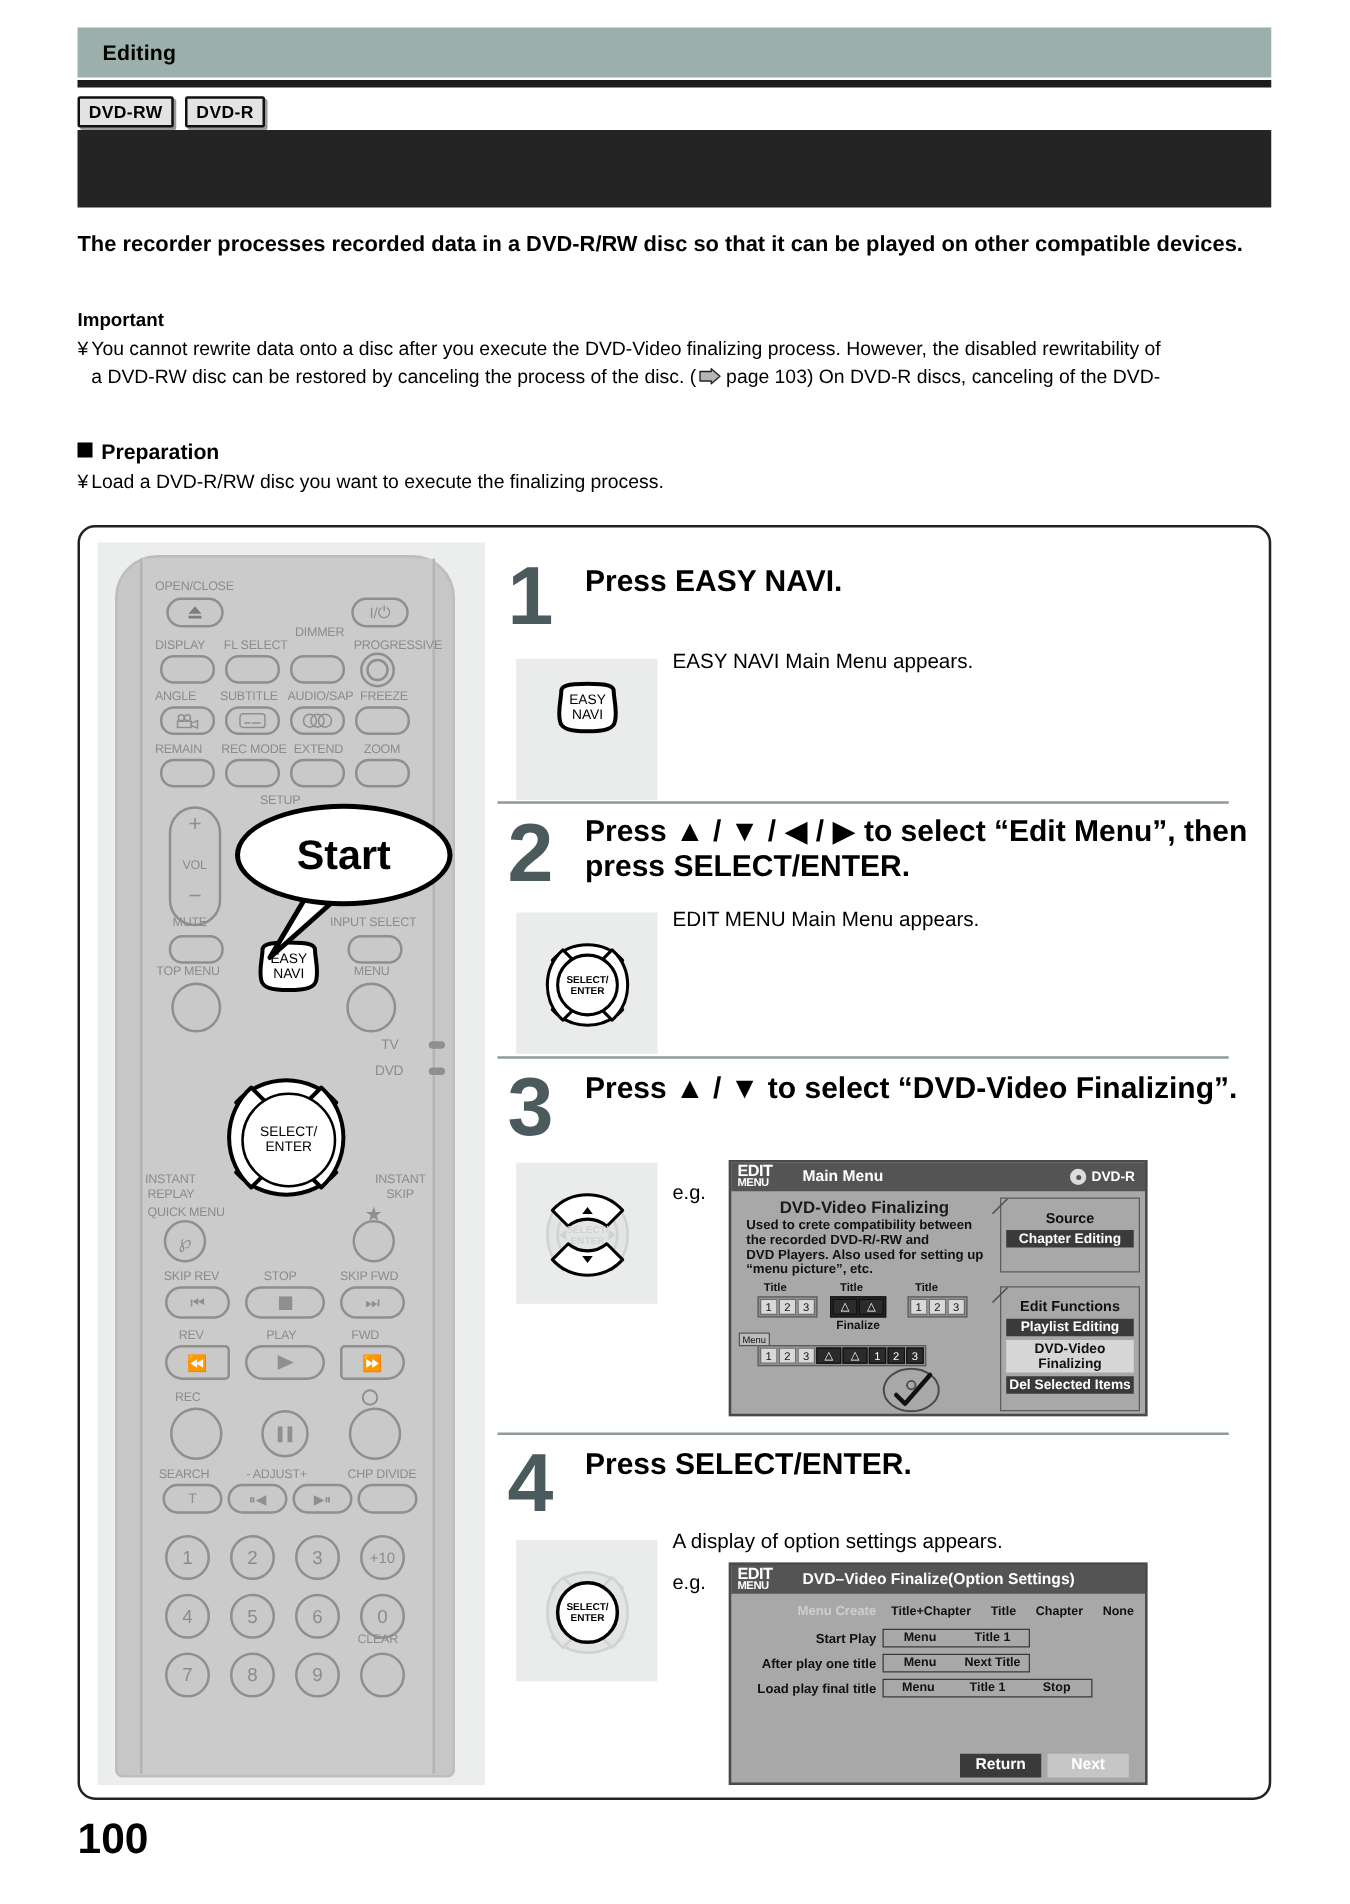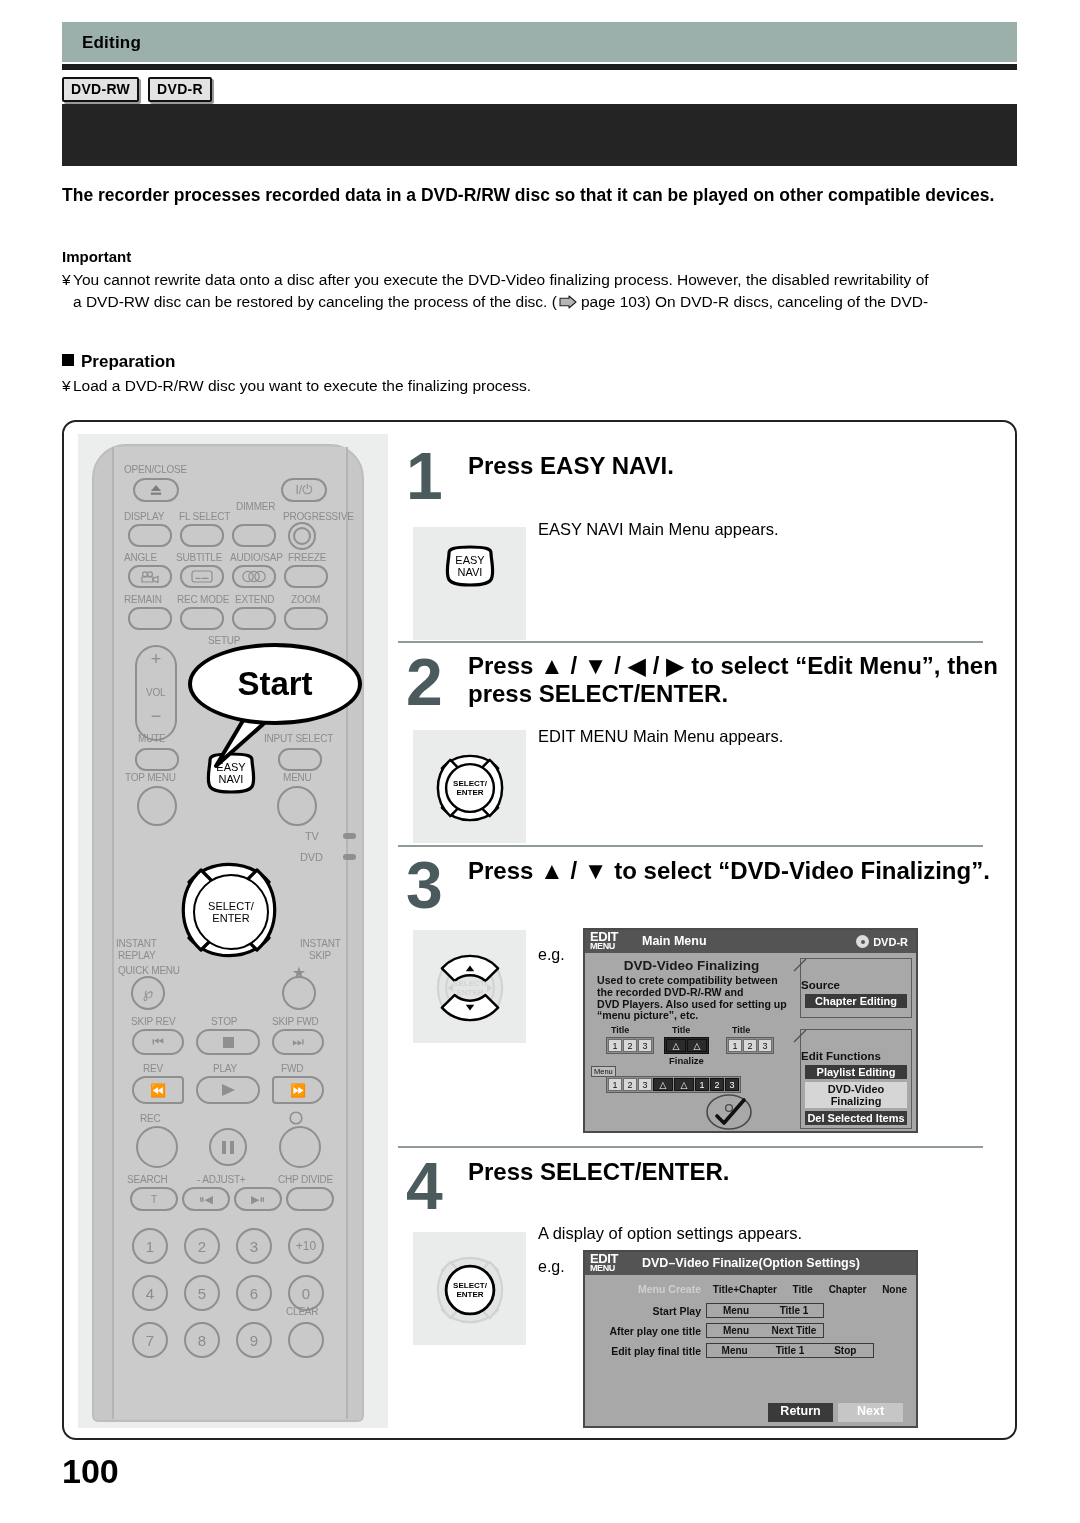--- a/index.html
+++ b/index.html
@@ -101,21 +101,21 @@
         font-size:9px;display:flex;align-items:center;justify-content:center;box-sizing:border-box;}
   .chip.dark{background:#2b2b2b;color:#fff;border-color:#111;}
   .chip.w{width:20px;}
   .finalize-lbl{position:absolute;font-size:9.5px;font-weight:bold;color:#111;}
   .menu-tag{position:absolute;font-size:7.5px;background:#bcbcbc;border:1px solid #555;
             padding:0 2px;color:#111;}
   .strip{position:absolute;background:#8d8d8d;border:1px solid #5c5c5c;display:flex;
          align-items:center;padding:1px;box-sizing:border-box;gap:1px;}
 
   .sidebox{position:absolute;border:1px solid #5c5c5c;background:#a8a8a8;box-sizing:border-box;}
-  .sidebox .cap{text-align:left;font-size:11.5px;font-weight:bold;color:#111;margin-top:20px;}
+  .sidebox .cap{text-align:center;font-size:11.5px;font-weight:bold;color:#111;margin-top:10px;}
   .optbtn{font-size:11px;font-weight:bold;text-align:center;margin:3px 4px 0;padding:1px 0;}
   .optbtn.dark{background:#3a3a3a;color:#fff;}
   .optbtn.light{background:#d6d6d6;color:#111;}
 
   
   .s4row{position:absolute;display:flex;align-items:center;}
   .s4lab{font-size:10.5px;font-weight:bold;color:#111;text-align:right;}
   .s4lab.ghost{color:#cfcfcf;}
   .s4box{border:1px solid #3a3a3a;background:#a8a8a8;display:flex;align-items:center;
          height:15px;box-sizing:border-box;}
@@ -562,21 +562,21 @@
 
     <div class="s4row" style="left:4px;top:71px;">
       <div class="s4lab" style="width:112px;">After play one title</div>
       <div class="s4box" style="width:118px;margin-left:5px;">
         <span class="s4cell" style="flex:1;">Menu</span>
         <span class="s4cell" style="flex:1;">Next Title</span>
       </div>
     </div>
 
     <div class="s4row" style="left:4px;top:91px;">
-      <div class="s4lab" style="width:112px;">Edit play final title</div>
+      <div class="s4lab" style="width:112px;">Load play final title</div>
       <div class="s4box" style="width:168px;margin-left:5px;">
         <span class="s4cell" style="flex:1;">Menu</span>
         <span class="s4cell" style="flex:1;">Title 1</span>
         <span class="s4cell" style="flex:1;">Stop</span>
       </div>
     </div>
 
     <div class="s4btn dark" style="left:183px;top:151px;width:65px;">Return</div>
     <div class="s4btn light" style="left:253px;top:151px;width:65px;">Next</div>
   </div>

